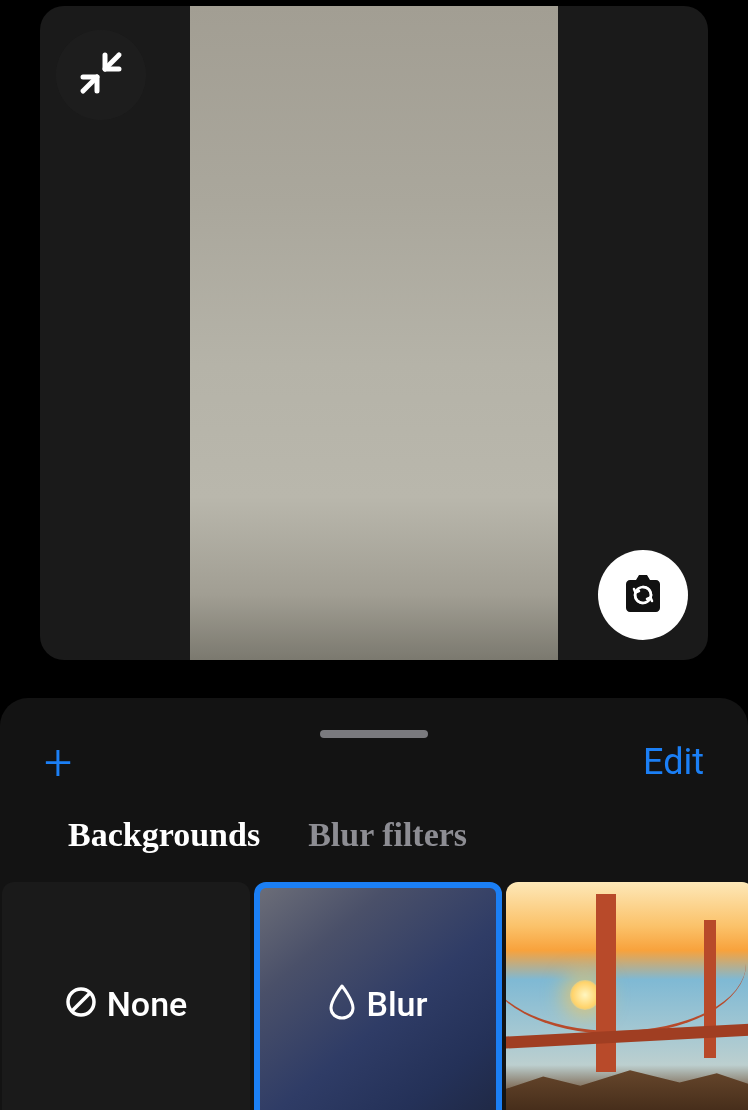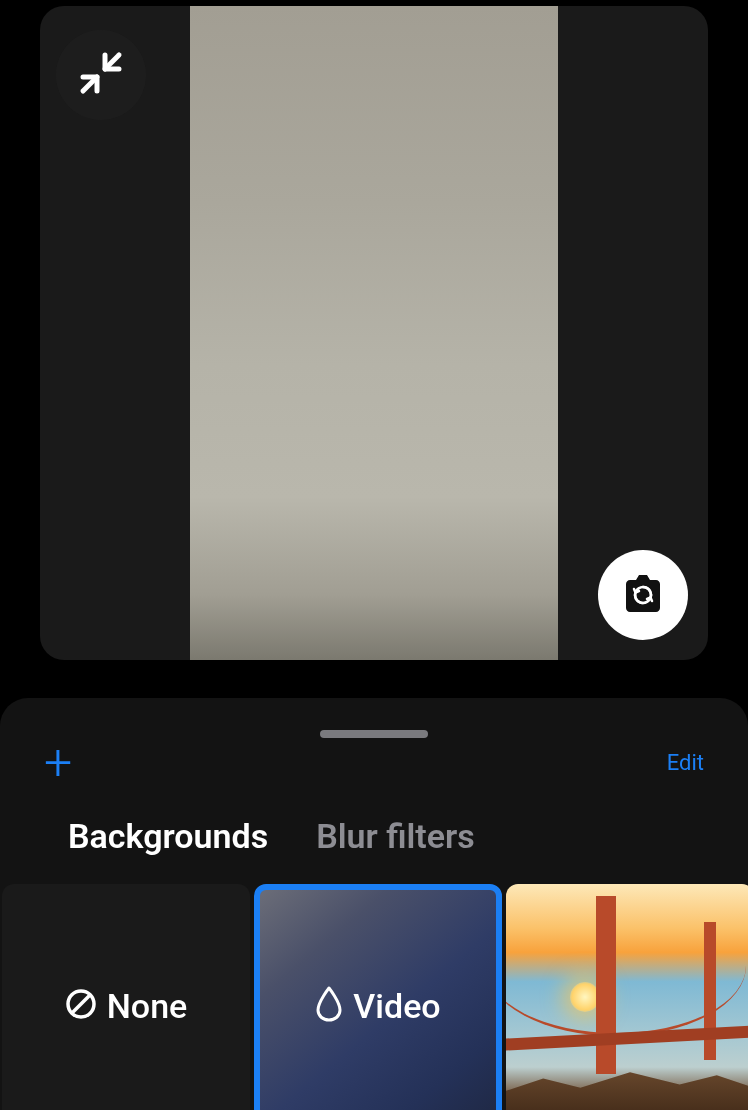--- a/index.html
+++ b/index.html
@@ -80,34 +80,35 @@
     }
     .add-btn {
       color: #1b7ff5;
       font-size: 50px;
       font-weight: 300;
       cursor: pointer;
       line-height: 1;
     }
     .edit-btn {
       color: #1b7ff5;
-      font-size: 22px;
+      font-size: 36px;
       font-weight: 400;
       cursor: pointer;
     }
     .tabs {
       display: flex;
       gap: 48px;
       padding: 18px 68px 28px 68px;
     }
     .tab {
       font-size: 34px;
       font-weight: 600;
       color: #8d8d93;
       cursor: pointer;
+      font-family: Liberation Serif, serif;
     }
     .tab.active {
       color: #fff;
     }
     .options-row {
       display: flex;
       gap: 4px;
       padding: 0 2px;
       height: 244px;
     }
@@ -249,21 +250,21 @@
         </svg>
       </span>
       <span class="option-label">None</span>
     </div>
     <div class="option-card option-blur">
       <span>
         <svg width="28" height="36" viewBox="0 0 28 36">
           <path d="M14 2 C14 2 3 16 3 24 C3 30 8 34 14 34 C20 34 25 30 25 24 C25 16 14 2 14 2 Z" stroke="#fff" stroke-width="3" fill="none" stroke-linejoin="round"></path>
         </svg>
       </span>
-      <span class="option-label">Video</span>
+      <span class="option-label">Blur</span>
     </div>
     <div class="option-card option-image">
       <div class="bridge">
         <div class="sun"></div>
         <div class="cable1"></div>
         <div class="tower-right"></div>
         <div class="tower-left"></div>
         <div class="deck"></div>
         <div class="rocks"></div>
       </div>

